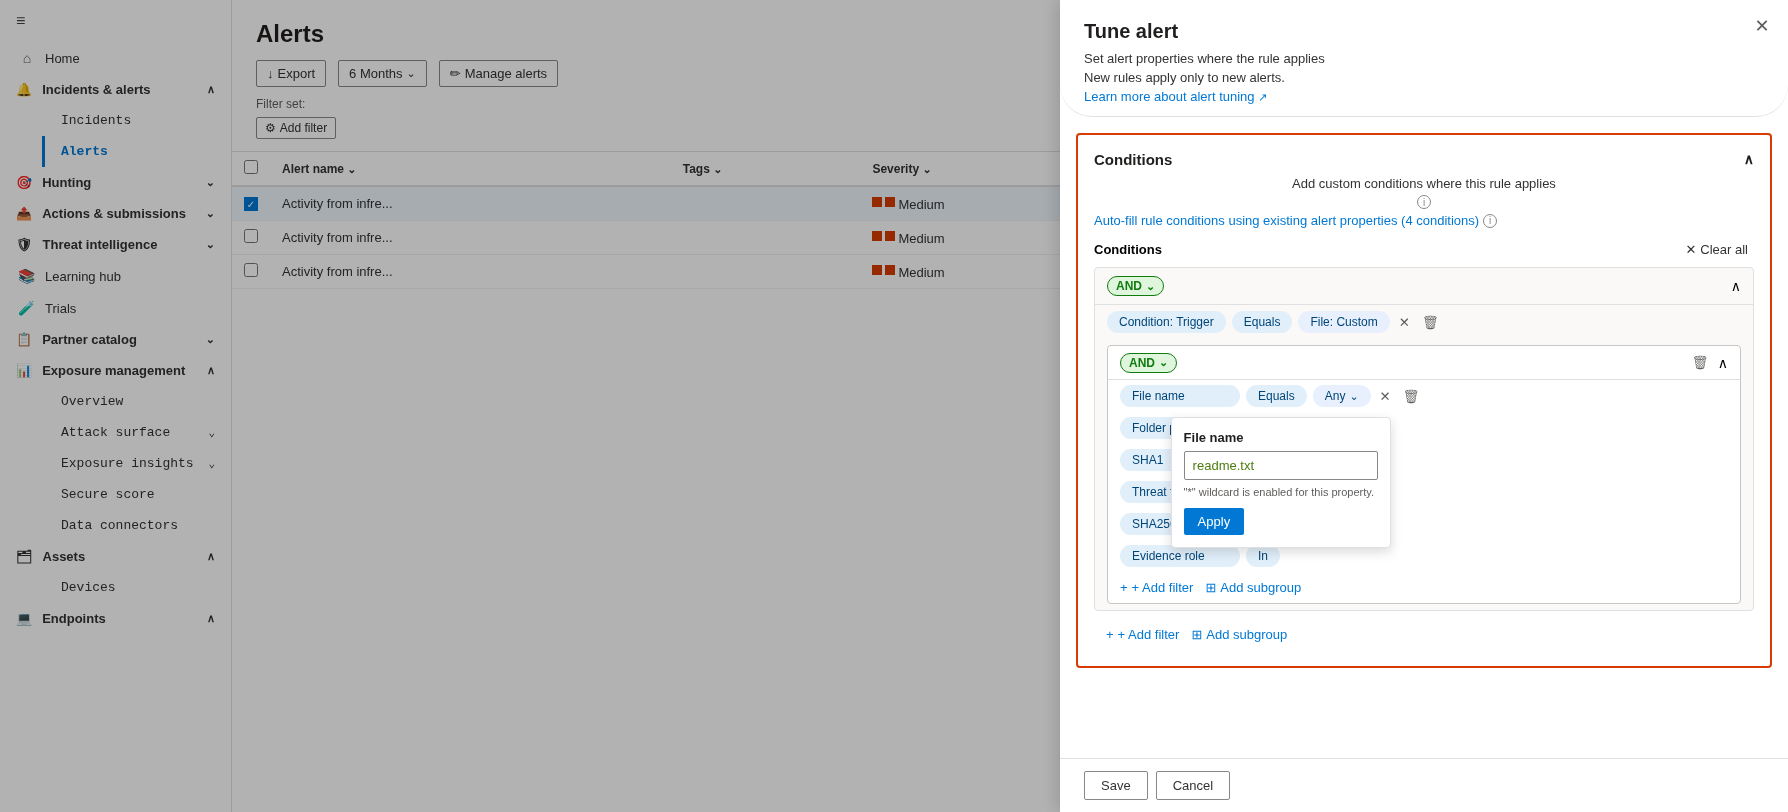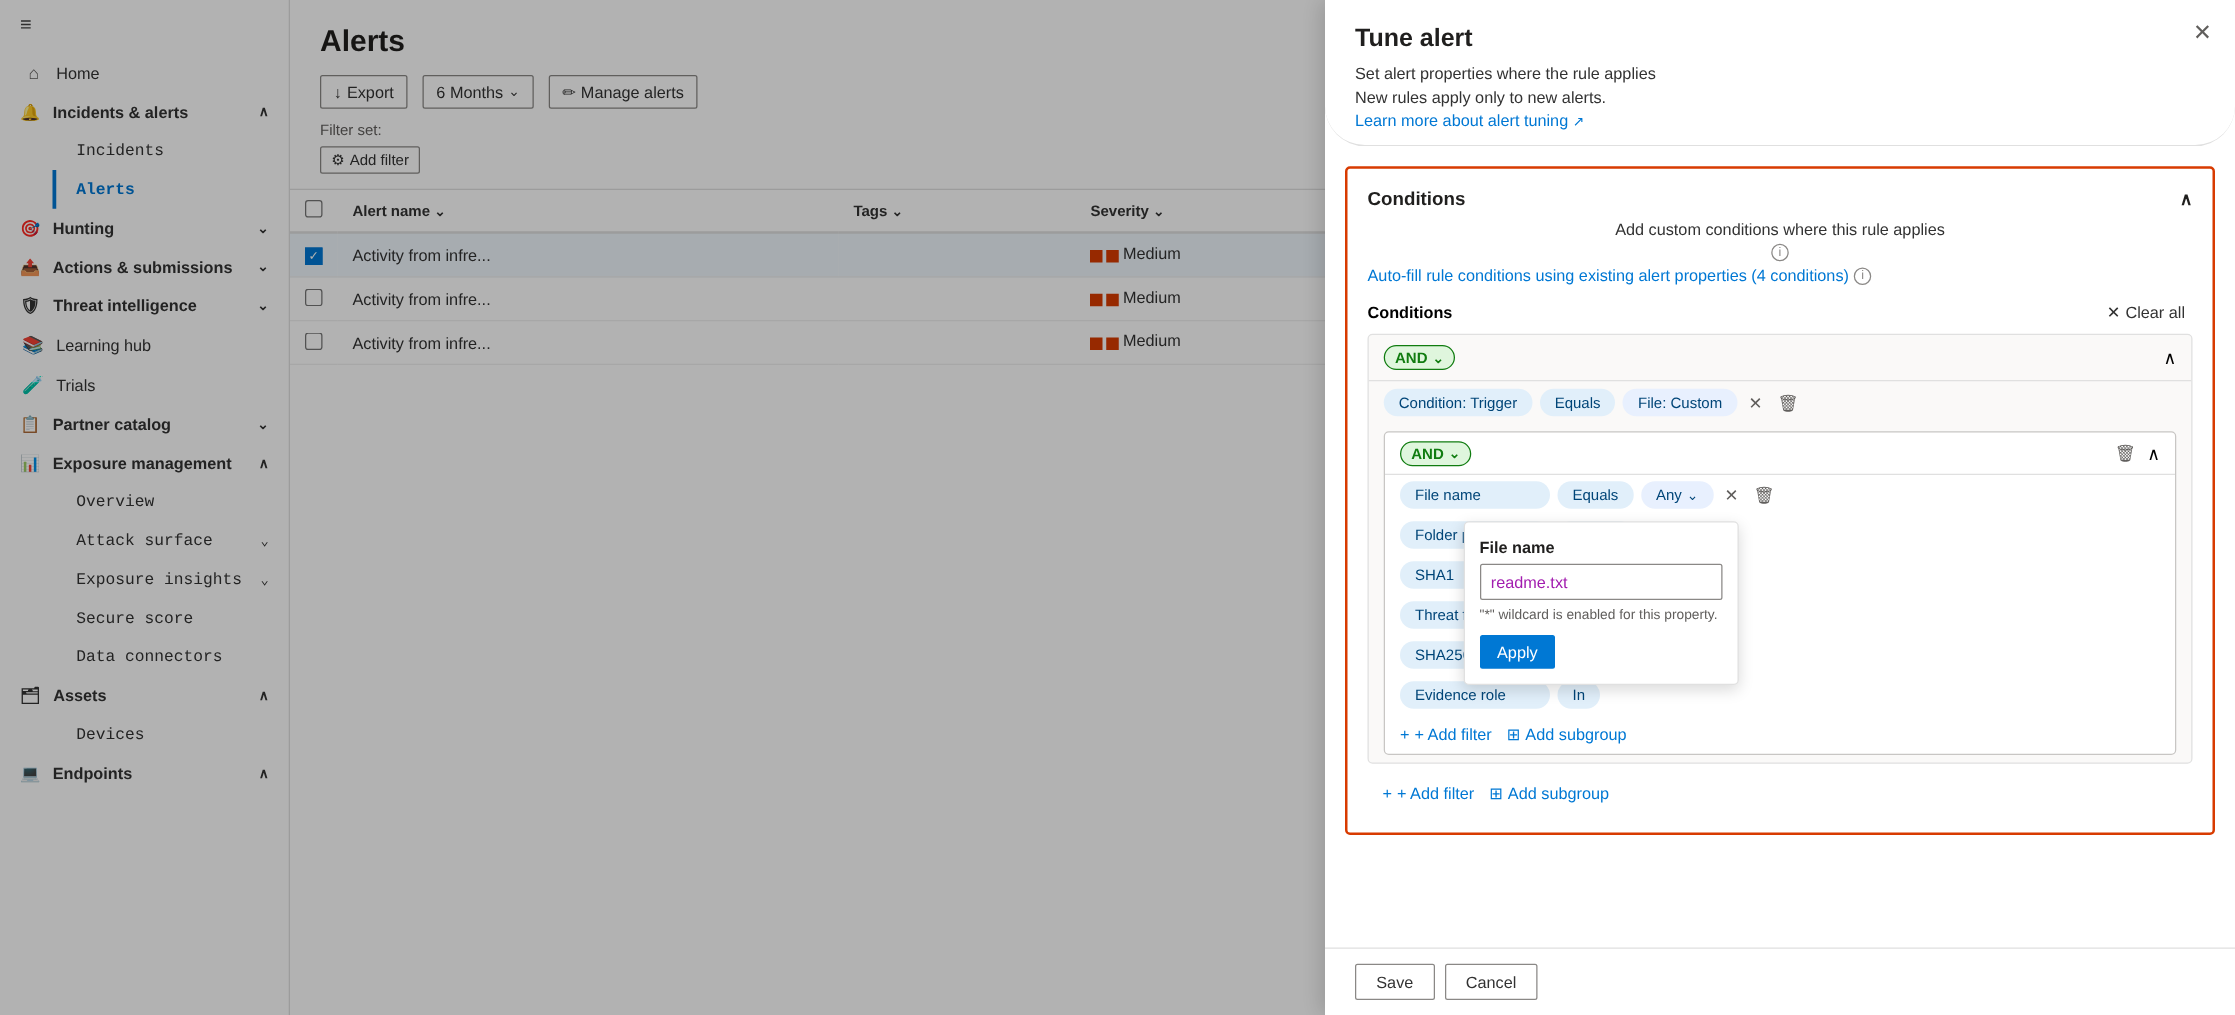--- a/index.html
+++ b/index.html
@@ -122,21 +122,21 @@
       background: #0078d4;
       border: 1px solid #0078d4;
       display: inline-flex;
       align-items: center;
       justify-content: center;
       color: #fff;
       font-size: 10px;
     }
     .severity-badge {
       display: inline-flex;
-      align-items: flex-end;
+      align-items: flex-start;
       gap: 3px;
     }
     .sev-block { width: 10px; height: 10px; background: #d83b01; display: inline-block; }
     .status-dot { width: 8px; height: 8px; border-radius: 50%; background: #0078d4; display: inline-block; margin-right: 4px; }
 
     
     .overlay-dimmer {
       position: fixed;
       top: 0; left: 0; right: 0; bottom: 0;
       background: rgba(0,0,0,0.3);
@@ -384,21 +384,21 @@
       font-weight: 600;
       color: #201f1e;
       margin-bottom: 6px;
     }
     .filename-input {
       width: 100%;
       border: 1px solid #8a8886;
       border-radius: 2px;
       padding: 6px 8px;
       font-size: 13px;
-      color: #a21caf;
+      color: #4d7c0f;
       margin-bottom: 6px;
       outline: none;
     }
     .filename-hint {
       font-size: 11px;
       color: #605e5c;
       margin-bottom: 10px;
     }
     .apply-btn {
       background: #0078d4;

